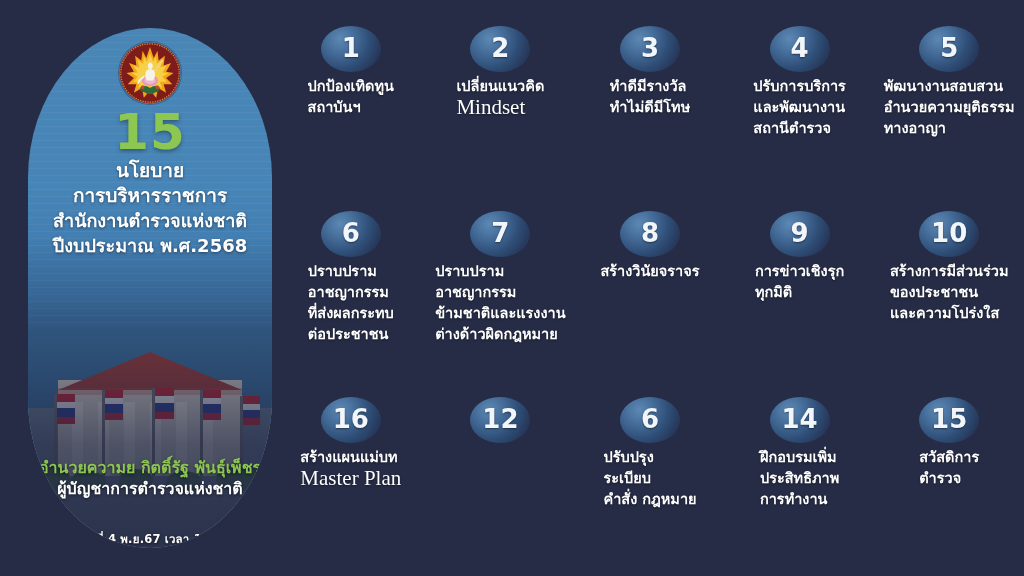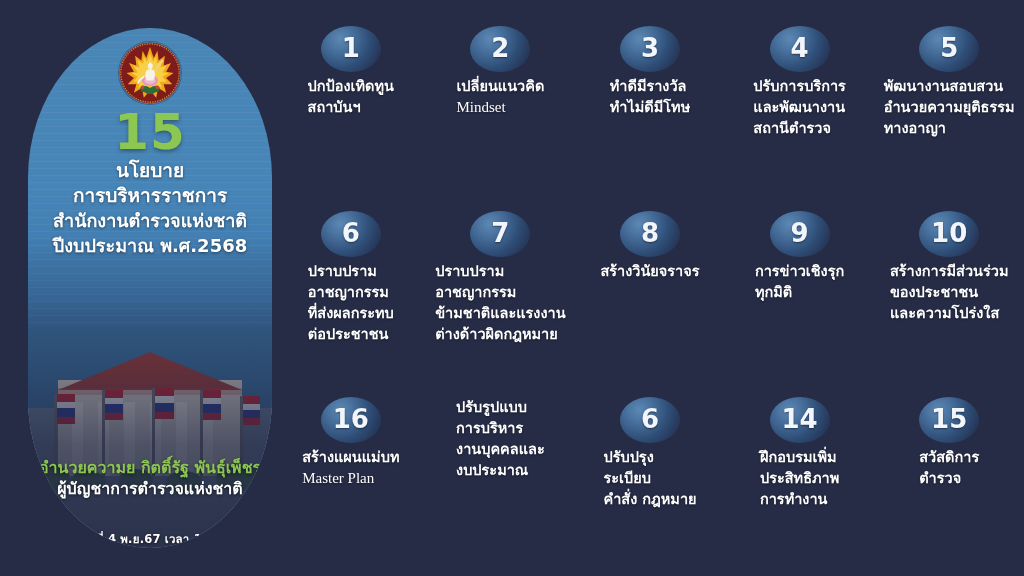--- a/index.html
+++ b/index.html
@@ -180,21 +180,21 @@
     line-height: 21px;
     font-weight: 700;
     text-align: left;
     text-shadow: 0 1px 2px rgba(0,0,0,.45);
     max-width: 160px;
     white-space: pre-line;
   }
   .policy-label .latin {
     font-family: "Liberation Serif", "DejaVu Serif", serif;
     font-weight: 400;
-    font-size: 15px;
+    font-size: 21px;
   }
 </style>
 </head>
 <body>
 
 <div id="stage">
 
   <div id="hero-panel">
     <div id="hero-bands"></div>
 
@@ -379,24 +379,23 @@
 ของประชาชน
 และความโปร่งใส</span></div>
       </div>
       <div class="policy-item">
         <div class="badge">
           <span class="badge-num">16</span>
         </div>
         <div class="policy-label"><span>สร้างแผนแม่บท</span><br><span class="latin">Master Plan</span></div>
       </div>
       <div class="policy-item">
-        <div class="policy-label"><span>ปรับรูปแบบ
-การบริหาร
-งานบุคคลและ
-งบประมาณ</span></div>
+        <div class="badge">
+          <span class="badge-num">12</span>
+        </div>
       </div>
       <div class="policy-item">
         <div class="badge">
           <span class="badge-num">6</span>
         </div>
         <div class="policy-label"><span>ปรับปรุง
 ระเบียบ
 คำสั่ง กฎหมาย</span></div>
       </div>
       <div class="policy-item">

